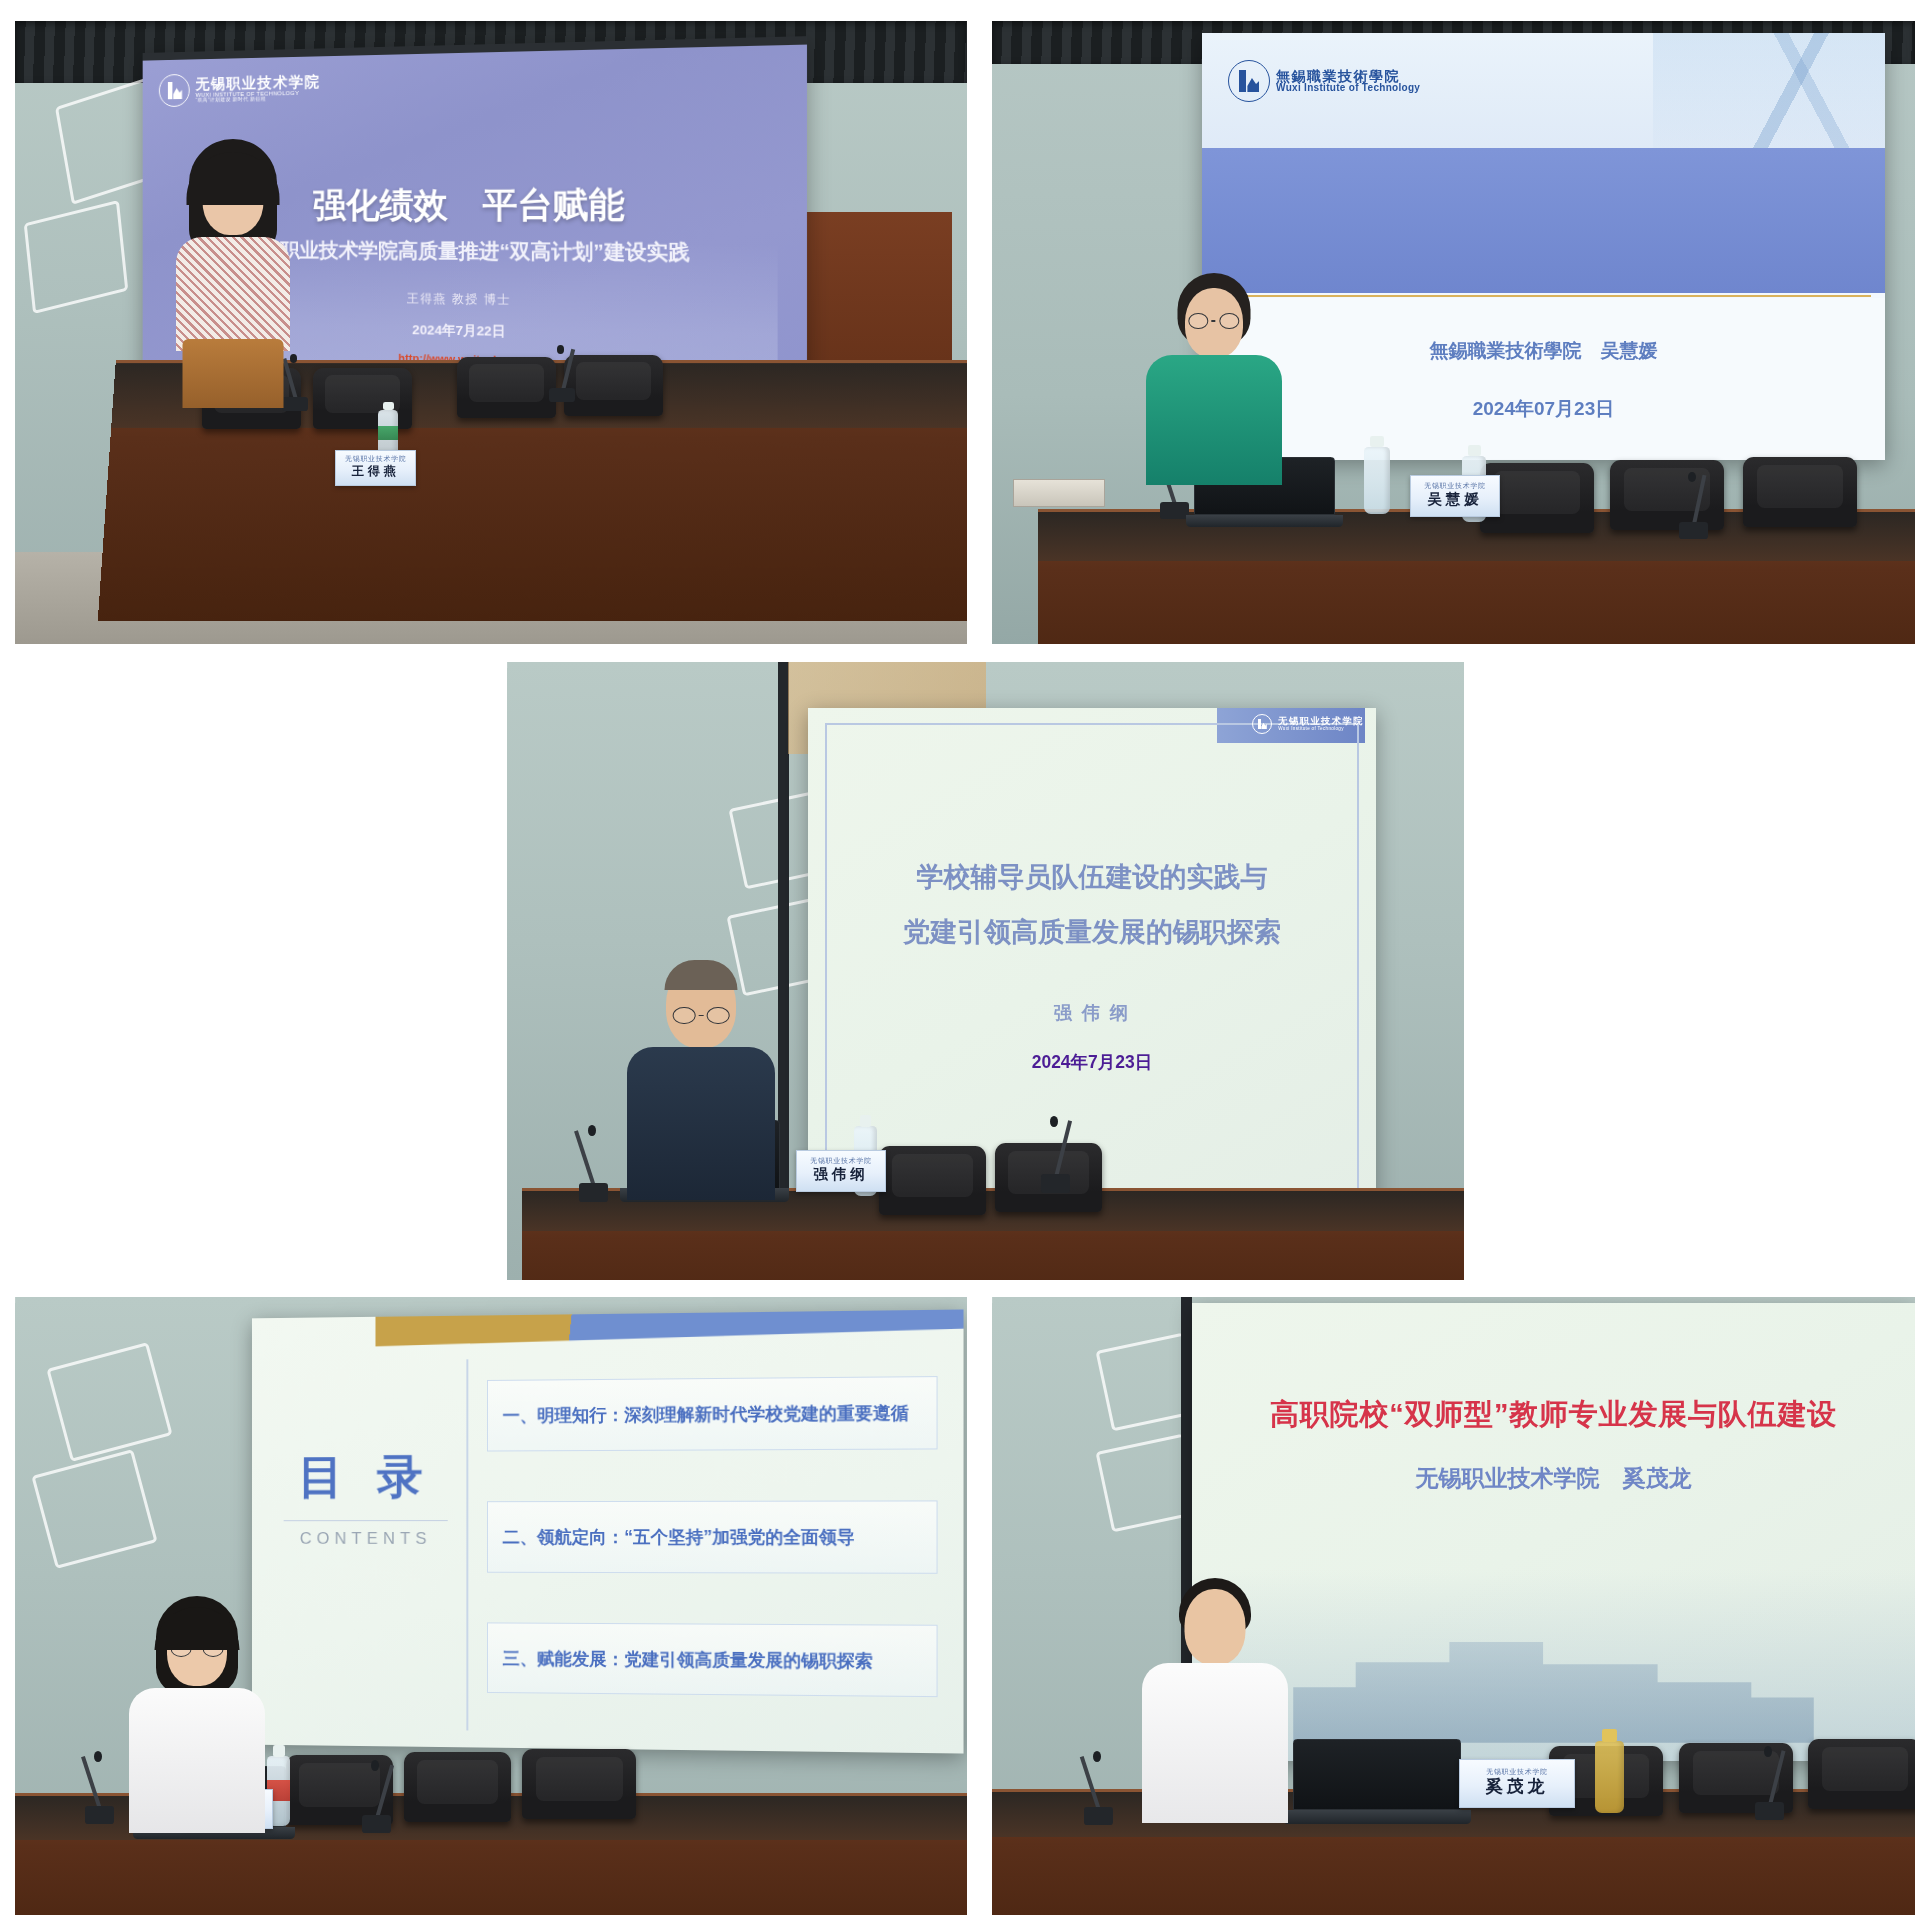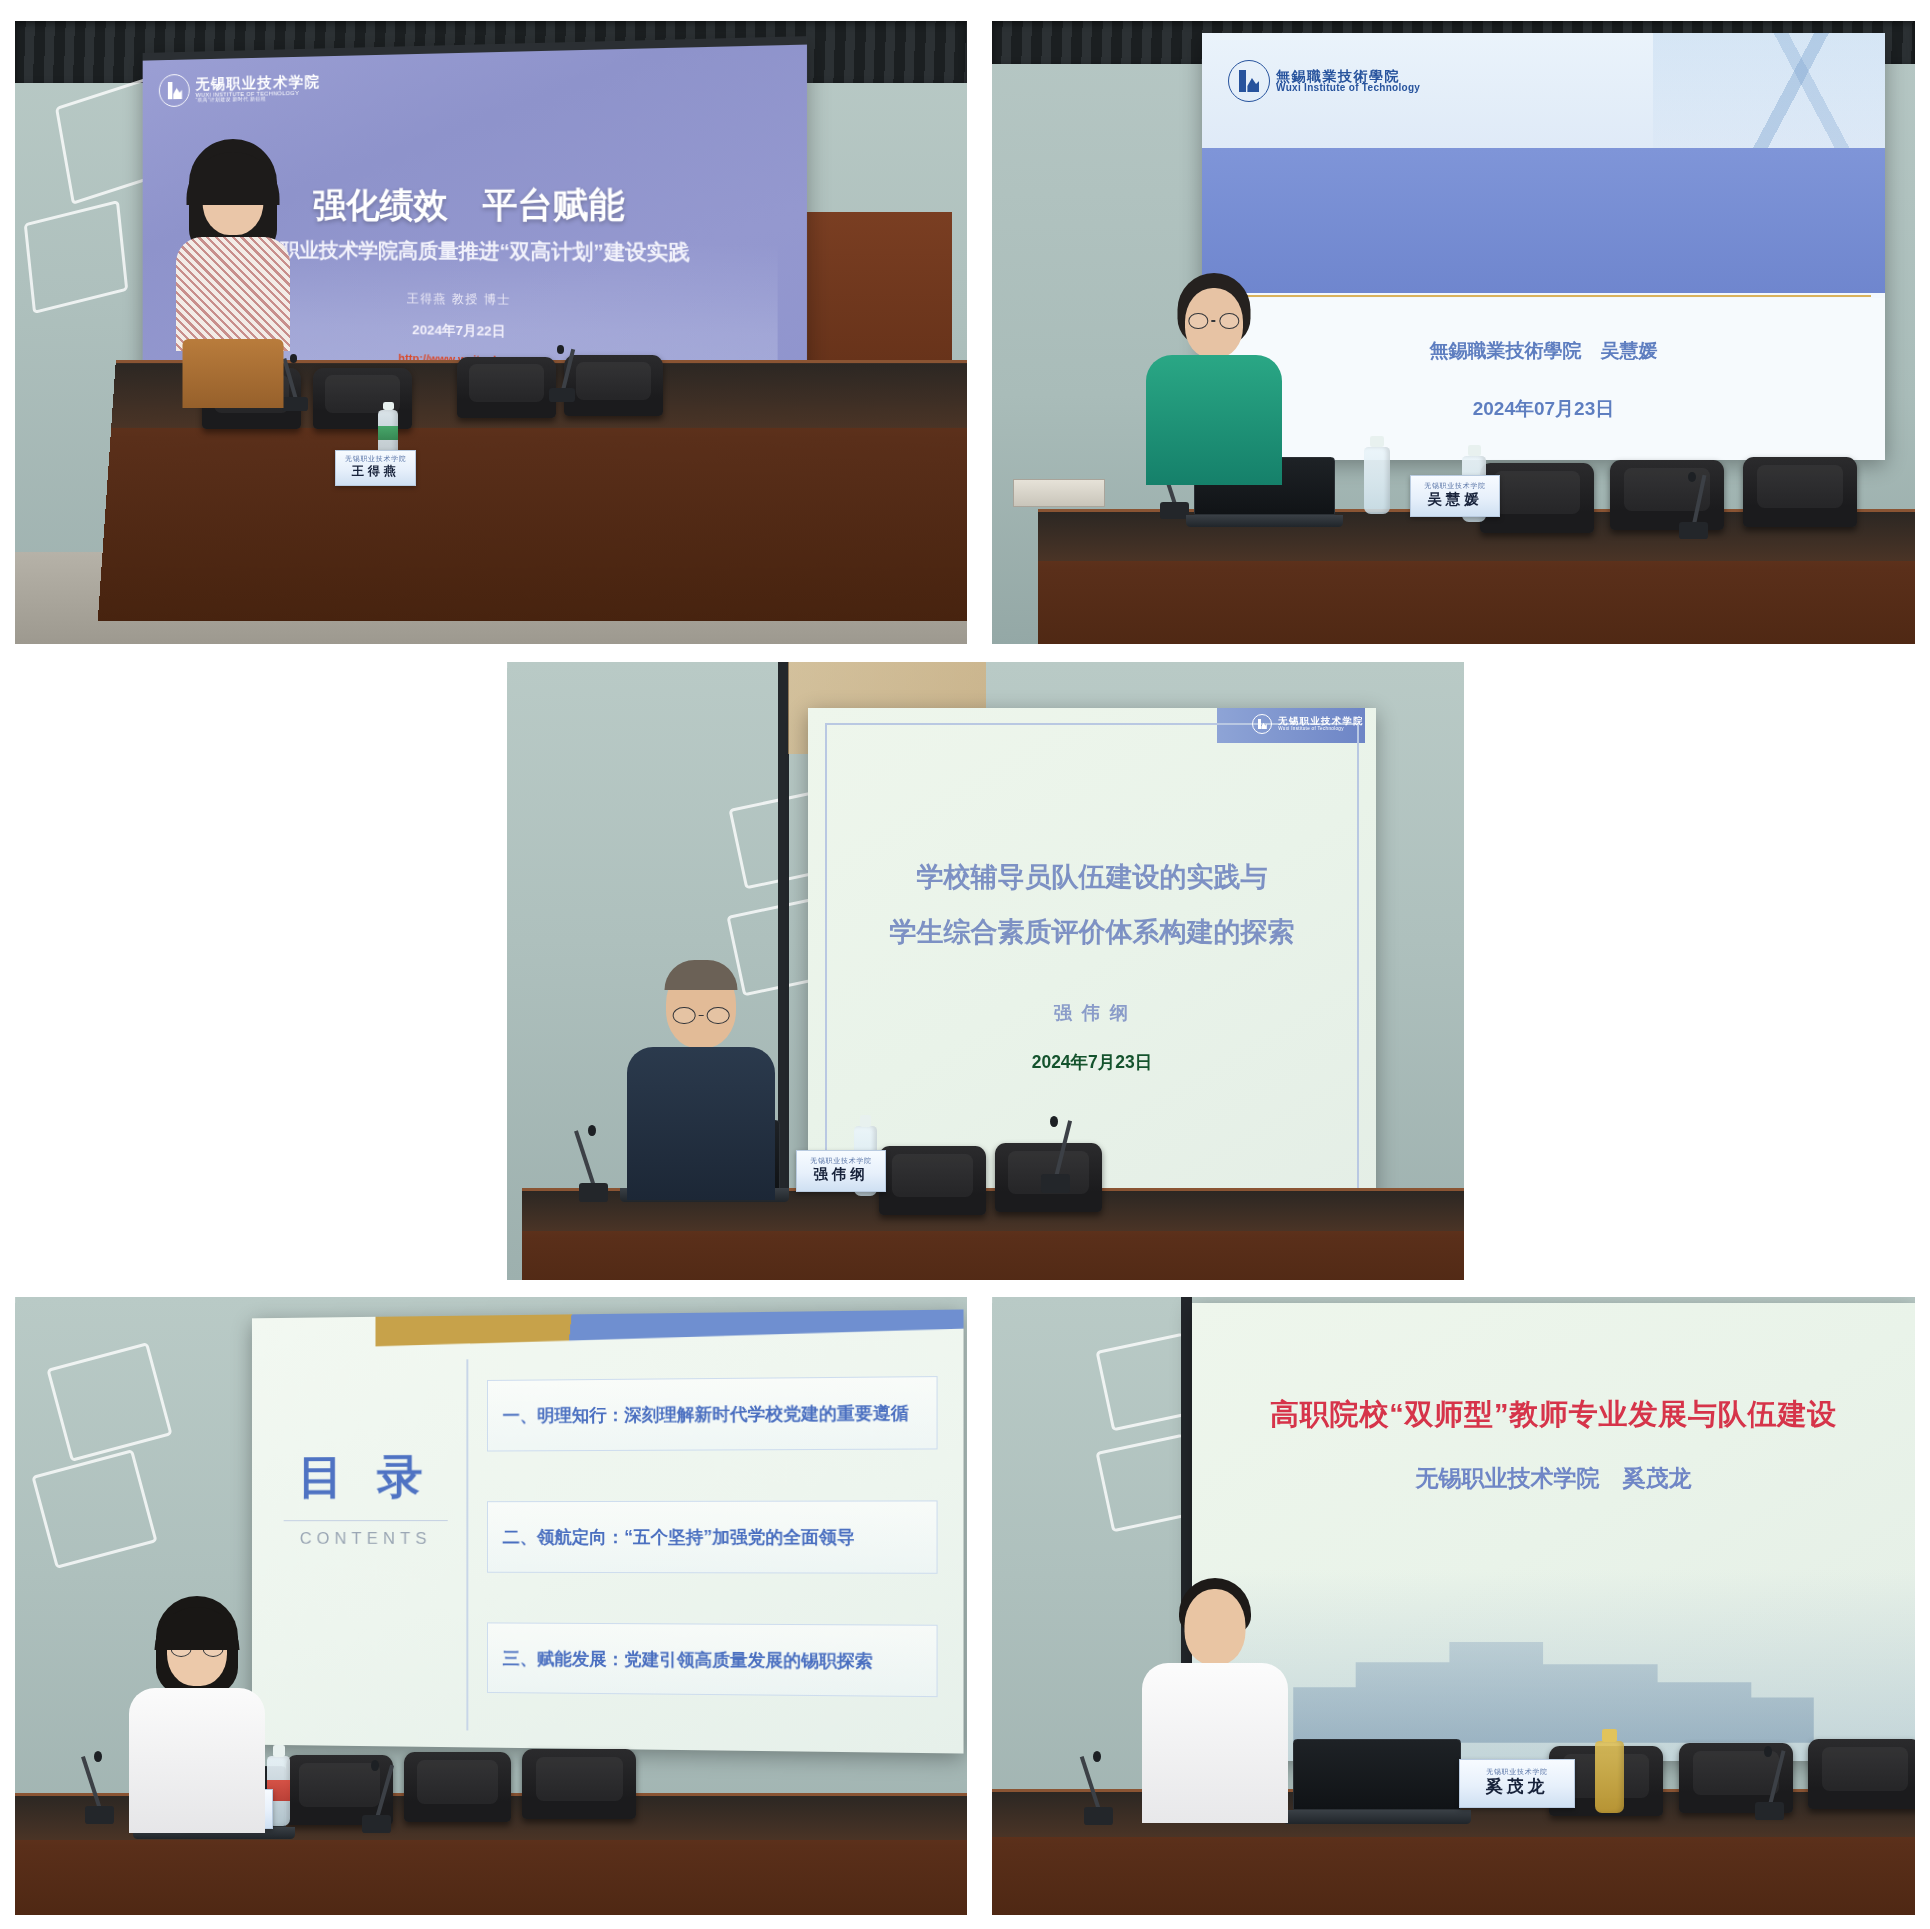--- a/index.html
+++ b/index.html
@@ -306,23 +306,23 @@
 
         <div class="logo" style="right:12.2px;top:6.1px;--ls:18.3px;--lc:#ffffff;">
           <div class="logo-mark"></div>
           <div class="logo-txt" style="color:#fff;">
             <span class="logo-cn" style="font-size:9.2px;">无锡职业技术学院</span>
             <span class="logo-en" style="font-size:4.6px;">Wuxi Institute of Technology</span>
           </div>
         </div>
 
         <div class="s-title" style="left:6%;right:6%;top:30%;font-size:27px;color:#7d91c4;">学校辅导员队伍建设的实践与</div>
-        <div class="s-title" style="left:4%;right:4%;top:41%;font-size:27px;color:#7d91c4;">学生综合素质评价体系构建的探索</div>
+        <div class="s-title" style="left:4%;right:4%;top:41%;font-size:27px;color:#7d91c4;">党建引领高质量发展的锡职探索</div>
         <div class="s-line" style="left:6%;right:6%;top:58%;font-size:18.3px;color:#8a9cc9;font-weight:700;letter-spacing:2.3px;">强 伟 纲</div>
-        <div class="s-line" style="left:6%;right:6%;top:68%;font-size:17.5px;color:#14532d;font-weight:700;">2024年7月23日</div>
+        <div class="s-line" style="left:6%;right:6%;top:68%;font-size:17.5px;color:#4c1d95;font-weight:700;">2024年7月23日</div>
       </div>
 
       <div class="table" style="left:15.3px;right:-15.3px;top:526px;height:153px;">
         <div class="table-top"></div>
       </div>
 
       <div class="chair" style="left:372px;top:484px;width:107px;height:69px;"></div>
       <div class="chair" style="left:488px;top:481px;width:107px;height:69px;"></div>
 
       <div class="mic" style="left:72px;top:467px;width:29px;height:73px;">

